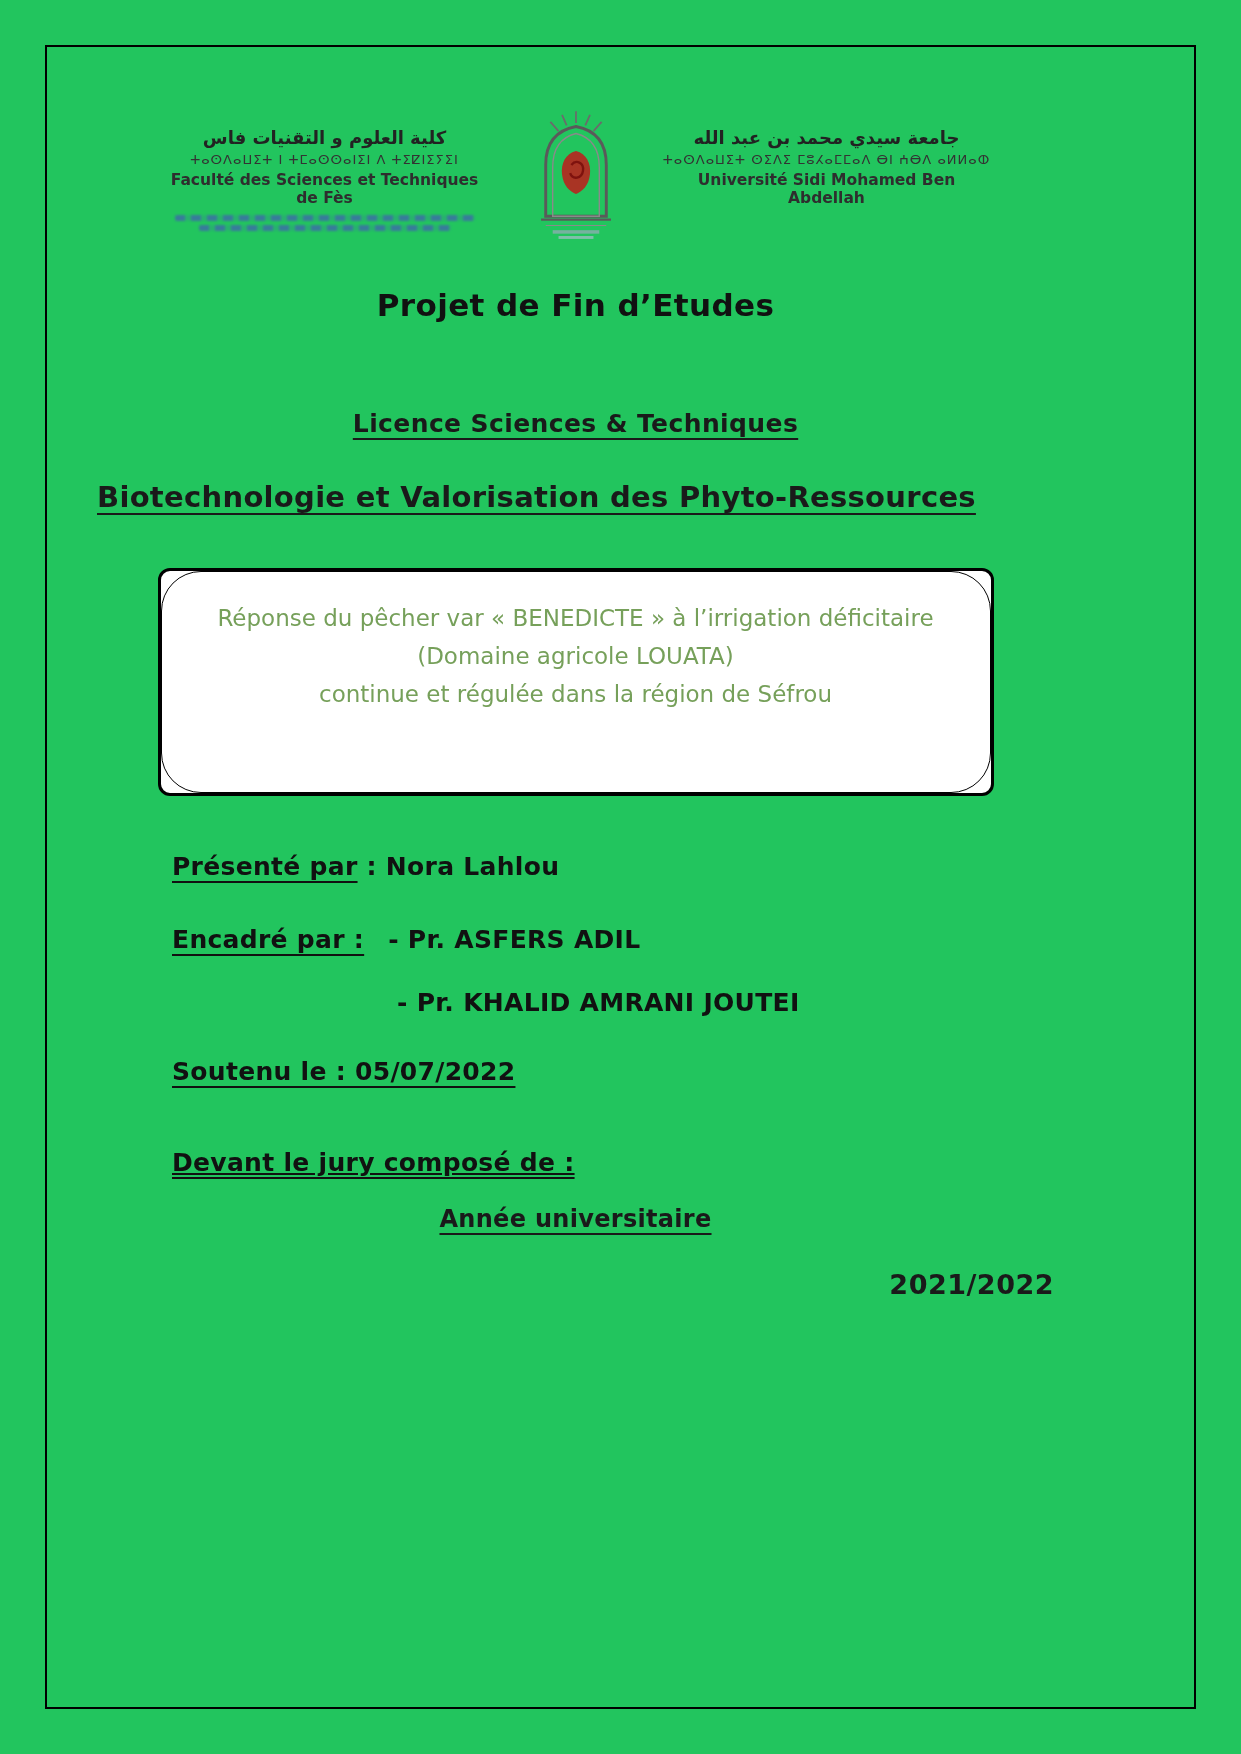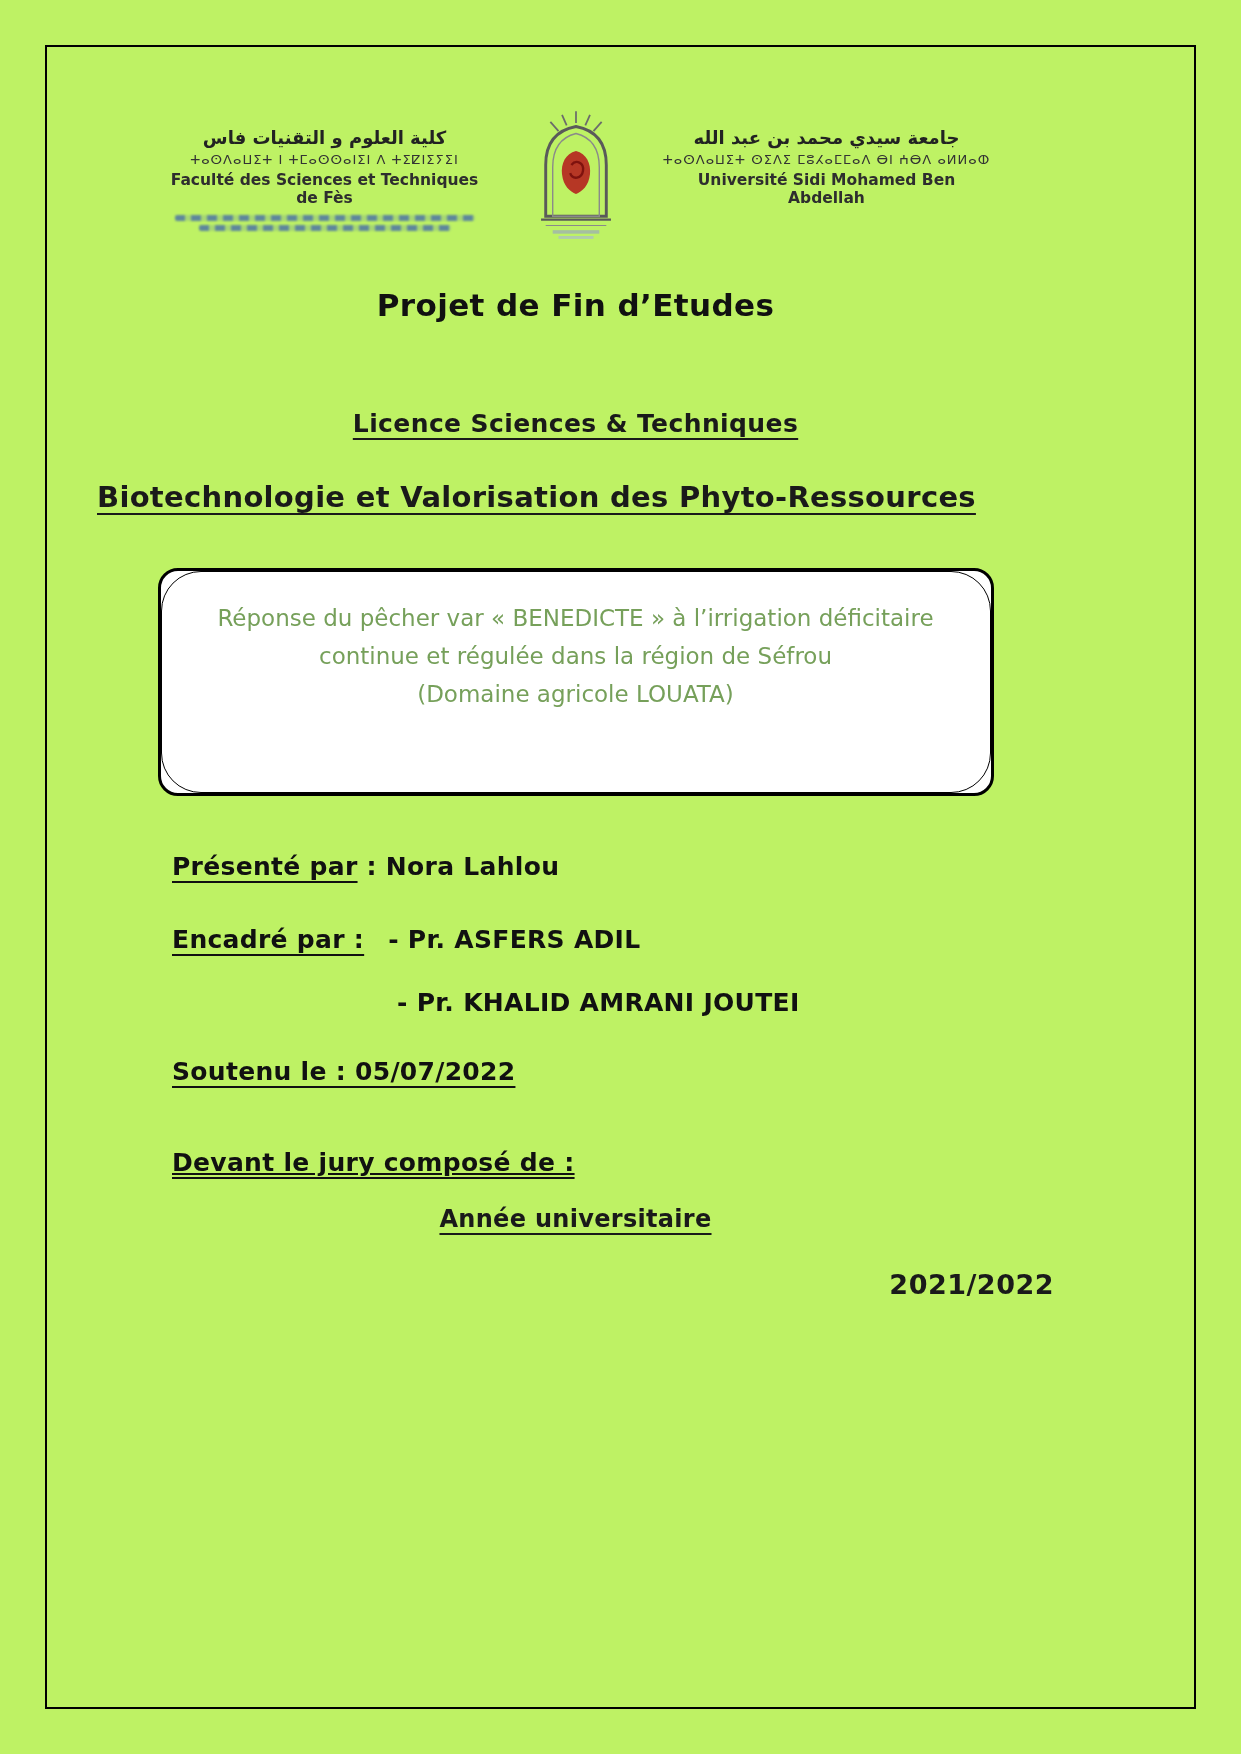--- a/index.html
+++ b/index.html
@@ -1,19 +1,19 @@
 <!DOCTYPE html>
 <html><head>
 <meta charset="utf-8">
 <style>
   html,body{margin:0;padding:0;background:#ffffff;}
   .page{
     position:relative;
     width:1241px;height:1754px;
-    background:#bef264;
+    background:#22c55e;
     font-family:"DejaVu Sans",sans-serif;
     color:#1a1a1a;
     overflow:hidden;
   }
   .frame{
     position:absolute;
     top:45px;left:45px;right:45px;bottom:45px;
     border:2px solid #000;
   }
   .content{
@@ -49,21 +49,21 @@
     font-size:25px;font-weight:bold;letter-spacing:.4px;
   }
   .specialty{
     margin:42px 0 0 0;text-align:left;
     font-size:29px;font-weight:bold;letter-spacing:.3px;
   }
 
   
   .topic-box-outer{
     width:830px;margin:54px auto 1px;
-    border:3px solid #000;border-radius:20px;
+    border:3px solid #000;border-radius:12px;
     padding:0;
     background:#fff;
   }
   .topic-box-inner{
     border:1.5px solid #000;border-radius:40px;
     padding:28px 26px 78px 26px;
     text-align:center;
   }
   .topic-line{
     margin:0;padding:0;
@@ -148,22 +148,22 @@
         </div>
       </header>
 
       <h1 class="title">Projet de Fin d’Etudes</h1>
       <h2 class="program u">Licence Sciences &amp; Techniques</h2>
       <h2 class="specialty u">Biotechnologie et Valorisation des Phyto-Ressources</h2>
 
       <div class="topic-box-outer">
         <div class="topic-box-inner">
           <p class="topic-line">Réponse du pêcher var « BENEDICTE » à l’irrigation déficitaire</p>
+          <p class="topic-line">(Domaine agricole LOUATA)</p>
           <p class="topic-line">continue et régulée dans la région de Séfrou</p>
-          <p class="topic-line">(Domaine agricole LOUATA)</p>
         </div>
       </div>
 
       <p class="row row-presented">
         <span class="u">Présenté par</span><span> : Nora Lahlou</span>
       </p>
 
       <p class="row row-supervisor">
         <span class="u">Encadré par :</span><span class="rest">- Pr. ASFERS ADIL</span>
       </p>

